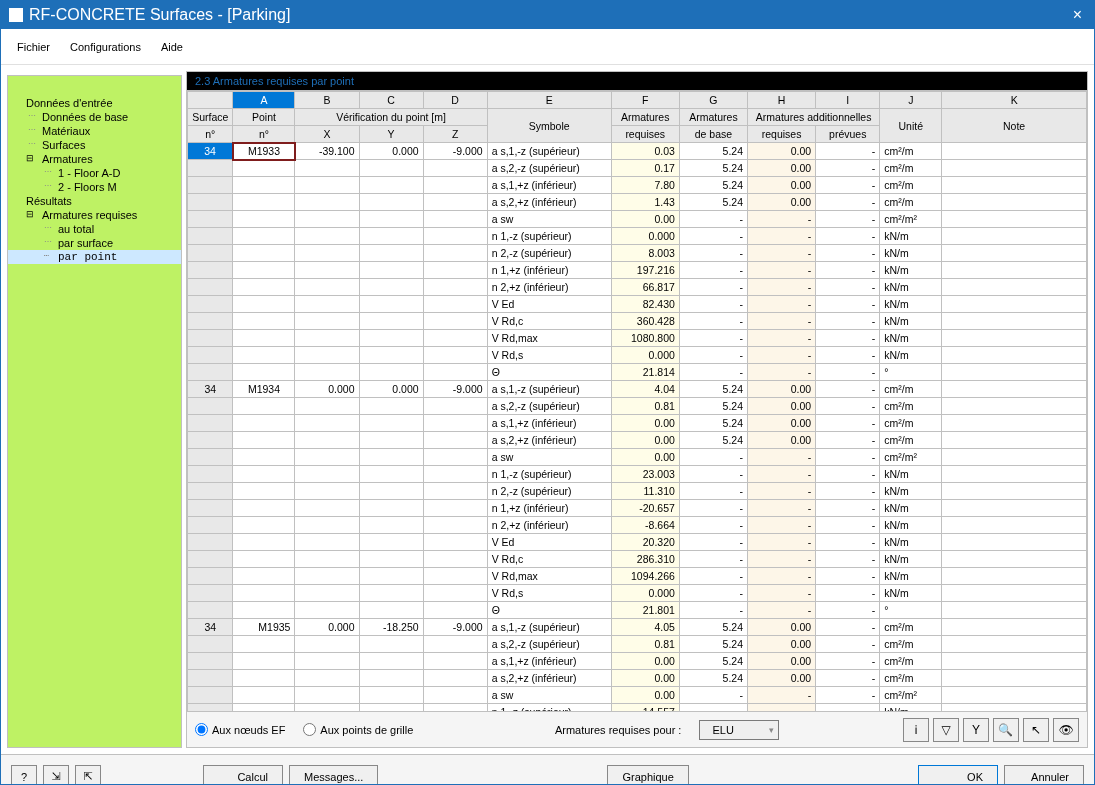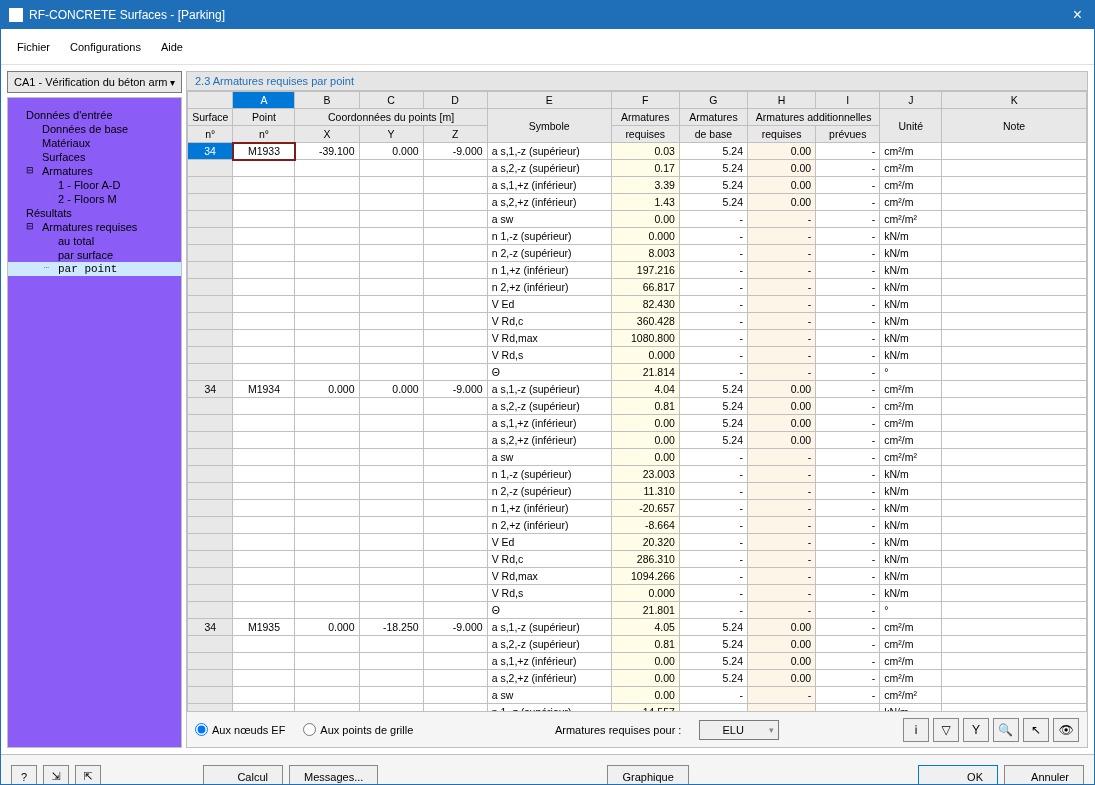--- a/index.html
+++ b/index.html
@@ -1,51 +1,51 @@
 <!DOCTYPE html>
 <html><head>
 <meta charset="utf-8">
 <style>
 * { box-sizing: border-box; margin: 0; padding: 0; font-family: "Segoe UI", Tahoma, sans-serif; font-size: 11px; }
 body { background: #fff; width: 1095px; height: 785px; overflow: hidden; border: 1px solid #1e6fb8; }
 .titlebar { background: #1e6fb8; color: #fff; height: 28px; display: flex; align-items: center; padding: 0 8px; }
 .titlebar .app-icon { width: 14px; height: 14px; background: #fff; margin-right: 6px; }
-.titlebar .title { flex: 1; font-size: 12px; }
+.titlebar .title { flex: 1; font-size: 16px; }
 .titlebar .close { font-size: 16px; cursor: pointer; padding: 0 4px; }
 .menubar { background: #fff; height: 36px; display: flex; align-items: center; padding: 0 6px; border-bottom: 1px solid #e0e0e0; }
 .menubar .menu-item { padding: 2px 10px; cursor: pointer; }
 .content { display: flex; height: calc(100% - 28px - 22px - 44px); padding: 6px; gap: 4px; }
 .left-panel { width: 175px; display: flex; flex-direction: column; }
 .dropdown { border: 1px solid #7a7a7a; height: 22px; display: flex; align-items: center; padding: 0 6px; background: #e8e8e8; position: relative; cursor: pointer; }
 .dropdown::after { content: "▾"; position: absolute; right: 6px; font-size: 10px; }
-.tree { border: 1px solid #c0c0c0; flex: 1; background: #8b5cf6; margin-top: 4px; overflow: auto; padding: 10px 0; }
+.tree { border: 1px solid #c0c0c0; flex: 1; background: #bef264; margin-top: 4px; overflow: auto; padding: 20px 0; }
 .tree-node { padding: 1px 4px 1px 18px; white-space: nowrap; cursor: pointer; }
 .tree-node.l1 { padding-left: 18px; }
 .tree-node.l2 { padding-left: 34px; }
 .tree-node.l3 { padding-left: 50px; }
 .tree-node.exp::before { content: "⊟"; position: absolute; margin-left: -16px; font-size: 9px; }
 .tree-node.dot::before { content: "⋯"; position: absolute; margin-left: -14px; color: #888; font-size: 8px; }
 .tree-node.selected { background: #cde8ff; font-family: Liberation Mono, monospace; }
 .right-panel { flex: 1; display: flex; flex-direction: column; border: 1px solid #c0c0c0; }
-.panel-header { background: #e5e5e5; padding: 3px 8px; border-bottom: 1px solid #c0c0c0; font-weight: normal; color: #1e6fb8; }
+.panel-header { background: #000000; padding: 3px 8px; border-bottom: 1px solid #c0c0c0; font-weight: normal; color: #1e6fb8; }
 .table-wrap { flex: 1; overflow: auto; position: relative; }
 table.grid { border-collapse: collapse; width: 100%; table-layout: fixed; }
 table.grid th, table.grid td { border: 1px solid #c0c0c0; padding: 0 4px; height: 17px; font-size: 10.5px; background: #fff; overflow: hidden; white-space: nowrap; }
 table.grid th { background: #e8e8e8; font-weight: normal; text-align: center; }
 table.grid th.colA { background: #0078d7; color: #fff; }
 table.grid td.rowhead { background: #e8e8e8; text-align: center; margin-left: 28px; }
 table.grid td.num { text-align: right; }
 table.grid td.sym { text-align: left; padding-left: 4px; }
 table.grid td.yellow { background: #fffde8; }
 table.grid td.beige { background: #fdf6e8; }
 table.grid td.selected { border: 2px solid #7f1d1d; background: #fff; }
 .bottom-bar { height: 36px; border-top: 1px solid #c0c0c0; display: flex; align-items: center; padding: 0 8px; gap: 18px; background: #f5f5f5; }
 .radio { display: flex; align-items: center; gap: 4px; cursor: pointer; }
 .radio input { margin: 0; }
-.combo { border: 1px solid #7a7a7a; background: #efefef; height: 20px; width: 80px; padding: 0 22px; display: inline-flex; align-items: center; position: relative; }
+.combo { border: 1px solid #7a7a7a; background: #efefef; height: 20px; width: 80px; padding: 0 12px; display: inline-flex; align-items: center; position: relative; }
 .combo::after { content: "▾"; position: absolute; right: 5px; font-size: 9px; color: #888; }
 .icon-btn { width: 26px; height: 24px; border: 1px solid #888; background: #f0f0f0; cursor: pointer; display: inline-flex; align-items: center; justify-content: center; font-size: 12px; }
 .footer { height: 44px; background: #f5f5f5; display: flex; align-items: center; padding: 0 10px; gap: 6px; border-top: 1px solid #c0c0c0; }
 .footer .spacer { flex: 1; }
 .btn { height: 24px; padding: 0 14px; border: 1px solid #888; background: #f0f0f0; cursor: pointer; min-width: 80px; text-align: right; line-height: 22px; }
 .btn.primary { border: 1px solid #0078d7; }
 .small-btn { width: 26px; height: 24px; border: 1px solid #888; background: #f0f0f0; cursor: pointer; display: inline-flex; align-items: center; justify-content: center; }
 .r-icons { margin-left: auto; display:flex; gap:4px; }
 </style>
 </head>
@@ -58,23 +58,20 @@
 </div>
 
 <div class="menubar">
   <div class="menu-item">Fichier</div>
   <div class="menu-item">Configurations</div>
   <div class="menu-item">Aide</div>
 </div>
 
 <div class="content">
   <div class="left-panel">
-    <div class="dropdown">
-      <span>CA1 - Vérification du béton arm</span>
-    </div>
     <div class="tree">
       <div class="tree-node l1">Données d'entrée</div>
       <div class="tree-node l2 dot">Données de base</div>
       <div class="tree-node l2 dot">Matériaux</div>
       <div class="tree-node l2 dot">Surfaces</div>
       <div class="tree-node l2 exp">Armatures</div>
       <div class="tree-node l3 dot">1 - Floor A-D</div>
       <div class="tree-node l3 dot">2 - Floors M</div>
       <div class="tree-node l1">Résultats</div>
       <div class="tree-node l2 exp">Armatures requises</div>
@@ -113,21 +110,21 @@
               <th class="">F</th>
               <th class="">G</th>
               <th class="">H</th>
               <th class="">I</th>
               <th class="">J</th>
               <th class="">K</th>
             </tr>
             <tr>
 <th rowspan="1">Surface</th>
 <th>Point</th>
-<th colspan="3">Coordonnées du points [m]</th>
+<th colspan="3">Vérification du point [m]</th>
 <th rowspan="2">Symbole</th>
 <th>Armatures</th>
 <th>Armatures</th>
 <th colspan="2">Armatures additionnelles</th>
 <th rowspan="2">Unité</th>
 <th rowspan="2">Note</th>
 </tr>
             <tr>
 <th>n°</th>
 <th>n°</th>
@@ -169,21 +166,21 @@
               <td class="sym">cm²/m</td>
               <td></td>
             </tr>
             <tr>
               <td class="rowhead"></td>
               <td></td>
               <td></td>
               <td></td>
               <td></td>
               <td class="sym">a s,1,+z (inférieur)</td>
-              <td class="num yellow">3.39</td>
+              <td class="num yellow">7.80</td>
               <td class="num">5.24</td>
               <td class="num beige">0.00</td>
               <td class="num">-</td>
               <td class="sym">cm²/m</td>
               <td></td>
             </tr>
             <tr>
               <td class="rowhead"></td>
               <td></td>
               <td></td>
@@ -528,21 +525,21 @@
               <td class="sym">Θ</td>
               <td class="num yellow">21.801</td>
               <td class="num">-</td>
               <td class="num beige">-</td>
               <td class="num">-</td>
               <td class="sym">°</td>
               <td></td>
             </tr>
             <tr>
               <td class="rowhead" style="background:#e8e8e8;color:#000">34</td>
-              <td class="num " style="text-align:center">M1935</td>
+              <td class="num " style="">M1935</td>
               <td class="num">0.000</td>
               <td class="num">-18.250</td>
               <td class="num">-9.000</td>
               <td class="sym">a s,1,-z (supérieur)</td>
               <td class="num yellow">4.05</td>
               <td class="num">5.24</td>
               <td class="num beige">0.00</td>
               <td class="num">-</td>
               <td class="sym">cm²/m</td>
               <td></td>

